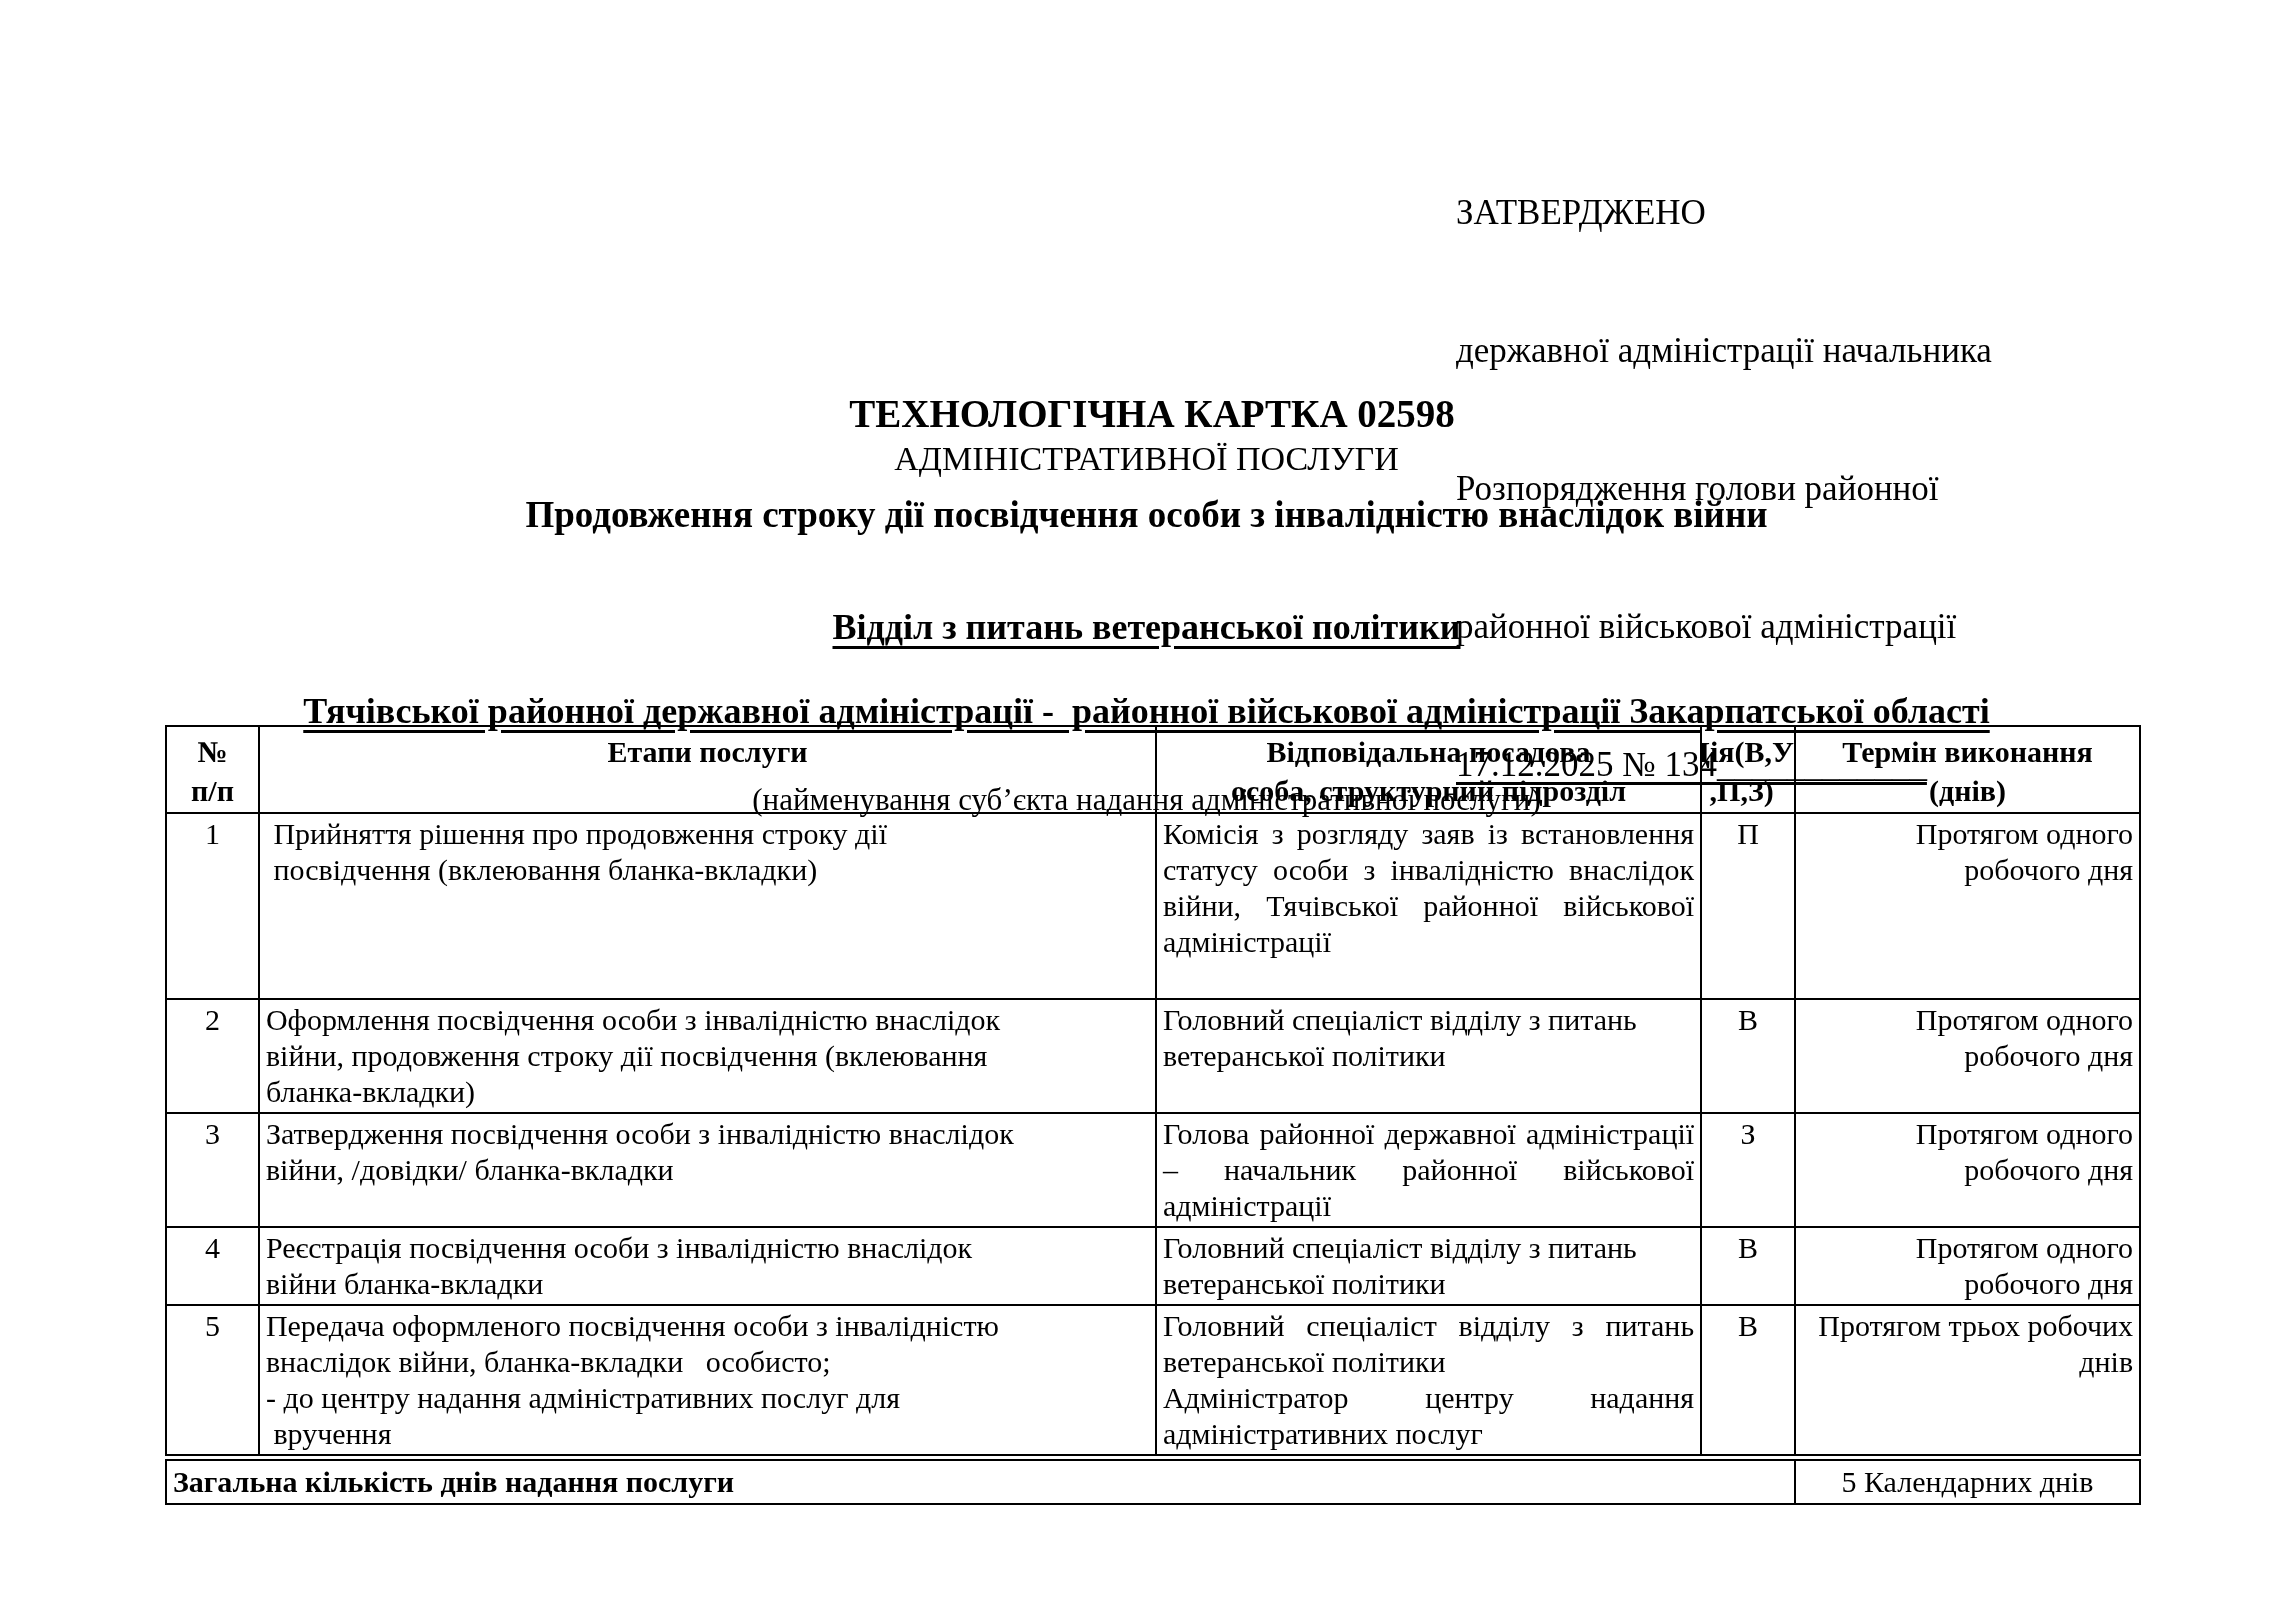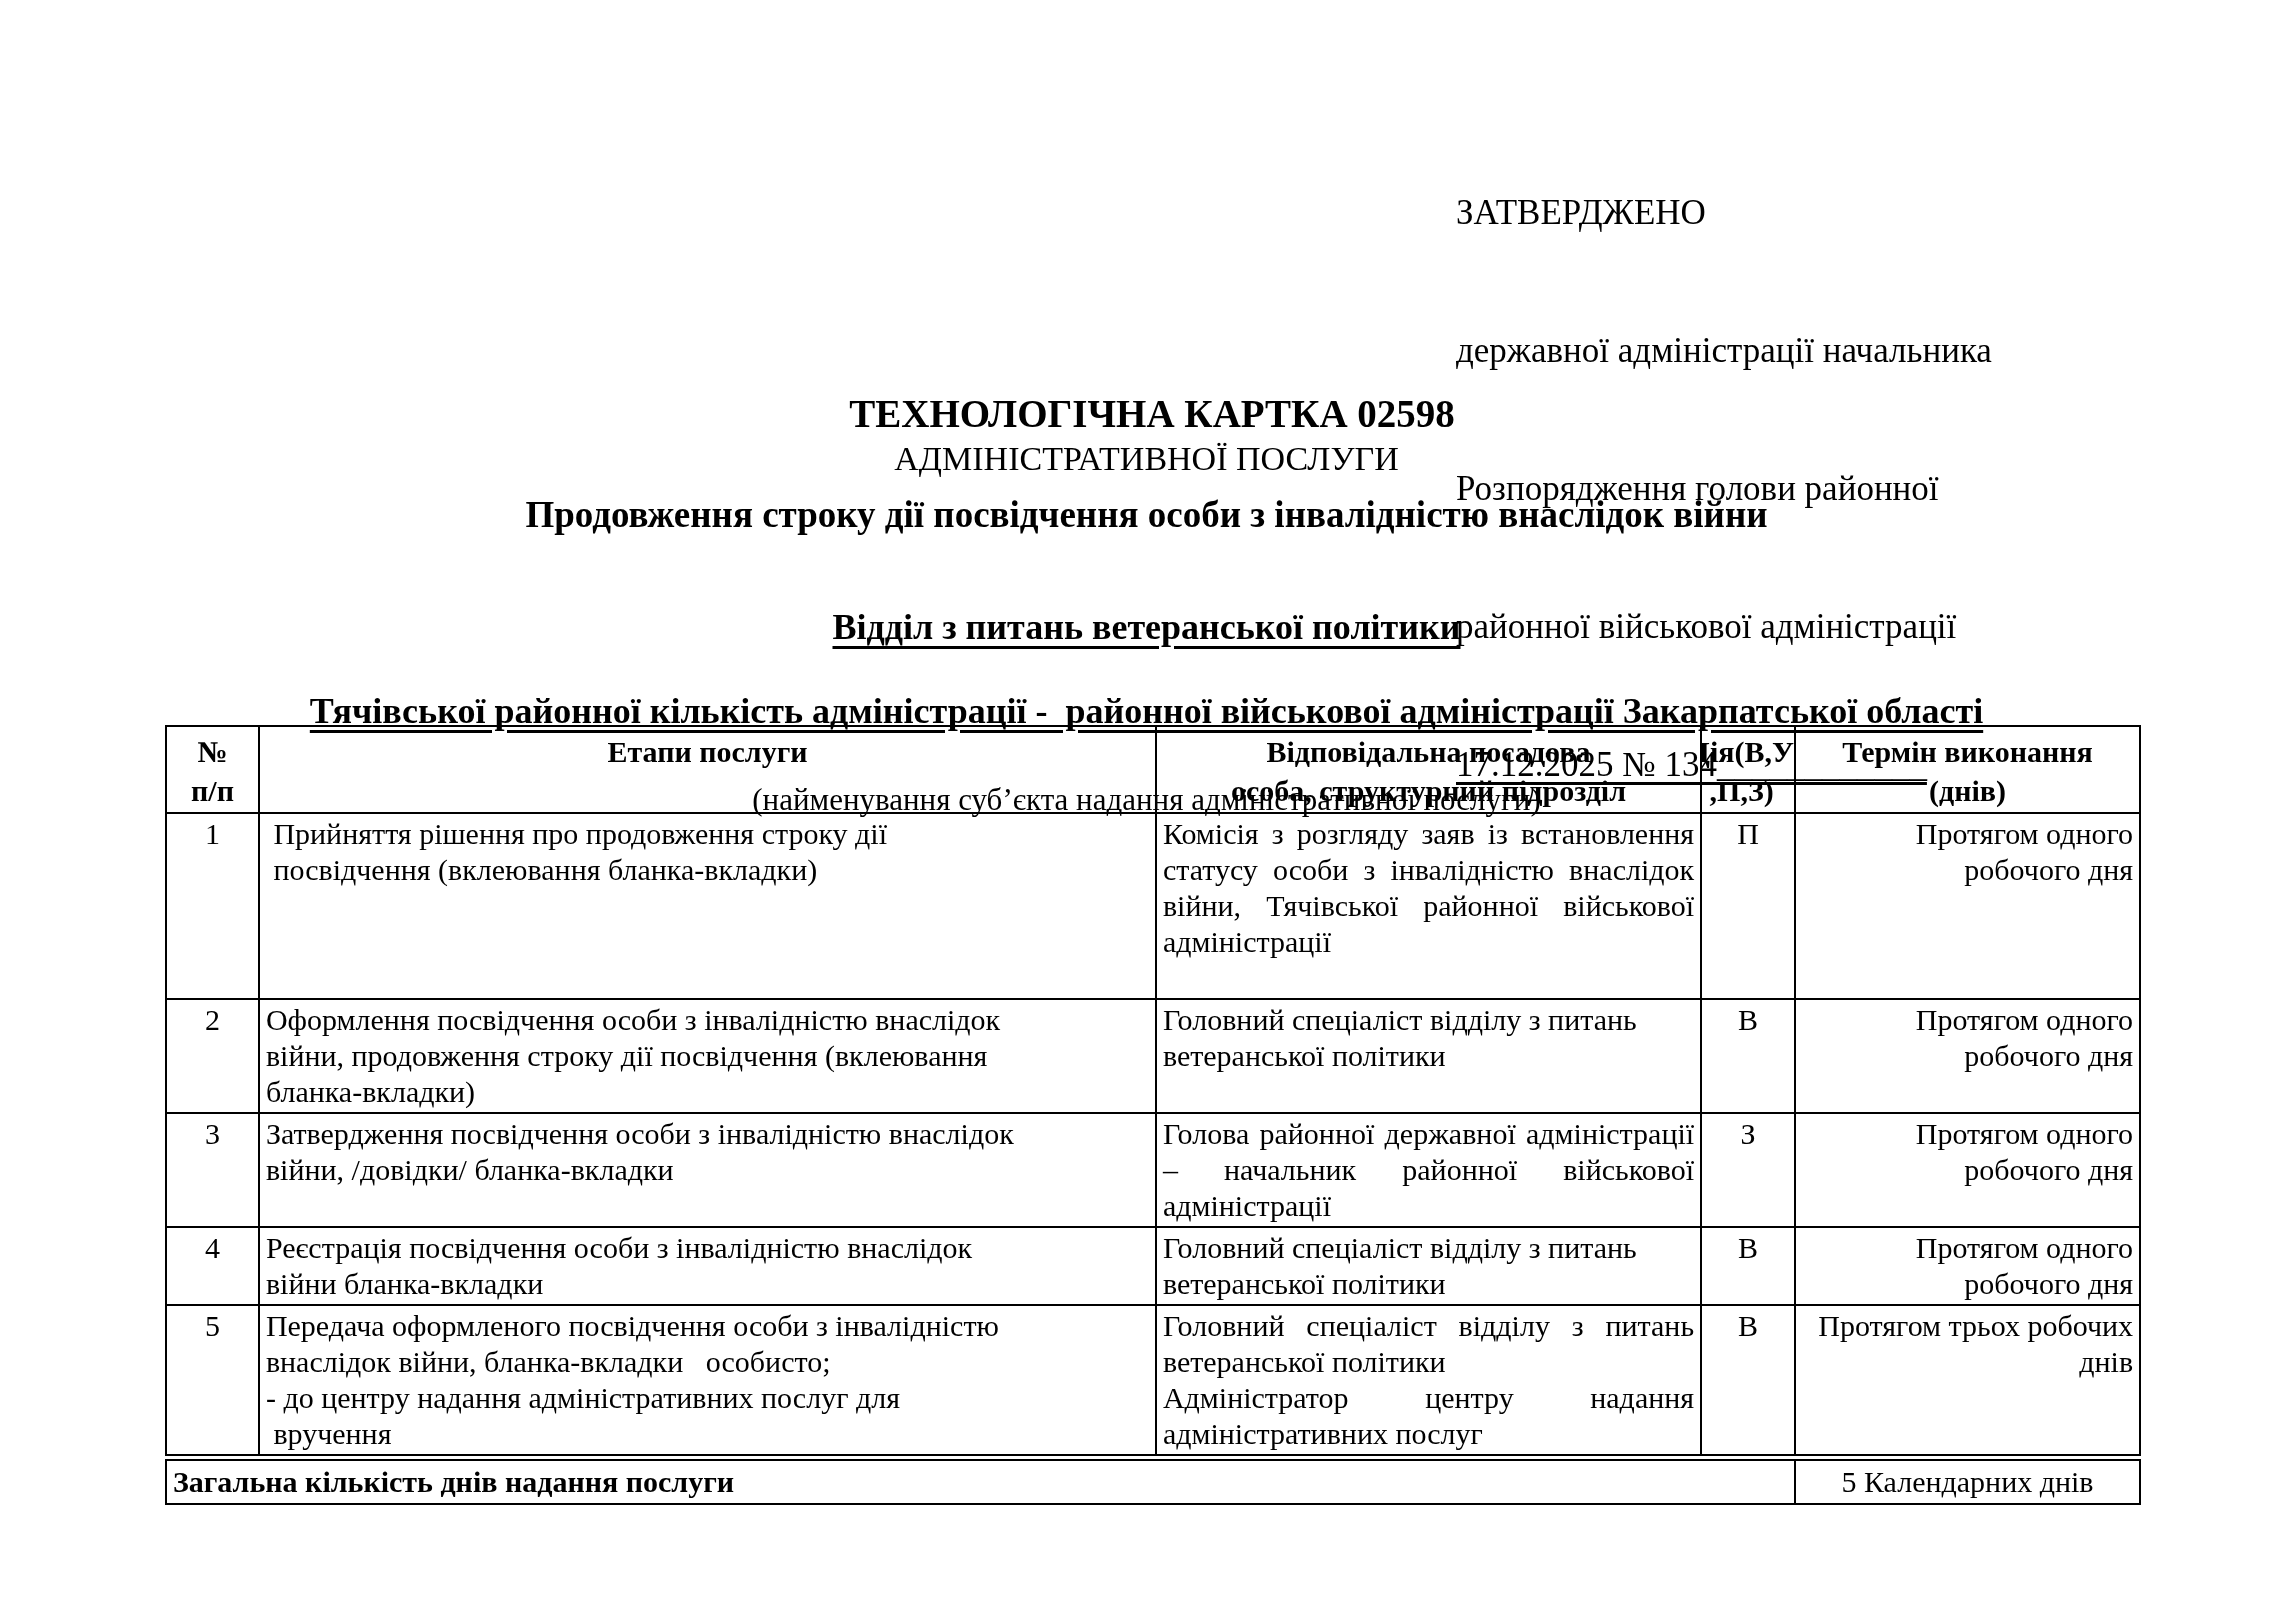--- a/index.html
+++ b/index.html
@@ -128,21 +128,21 @@
   </div>
 
   <div class="titles">
     <div class="t1">ТЕХНОЛОГІЧНА КАРТКА 02598</div>
     <div class="t2">АДМІНІСТРАТИВНОЇ ПОСЛУГИ</div>
     <div class="t3">Продовження строку дії посвідчення особи з інвалідністю внаслідок війни</div>
   </div>
 
   <div class="subject">
     <div class="s1">Відділ з питань ветеранської політики</div>
-    <div class="s2">Тячівської районної кількість адміністрації -  районної військової адміністрації Закарпатської області</div>
+    <div class="s2">Тячівської районної державної адміністрації -  районної військової адміністрації Закарпатської області</div>
     <div class="s3">(найменування суб’єкта надання адміністративної послуги)</div>
   </div>
 
   <table class="tk">
     <colgroup>
       <col class="c1">
         <col class="c2">
         <col class="c3">
         <col class="c4">
         <col class="c5">

